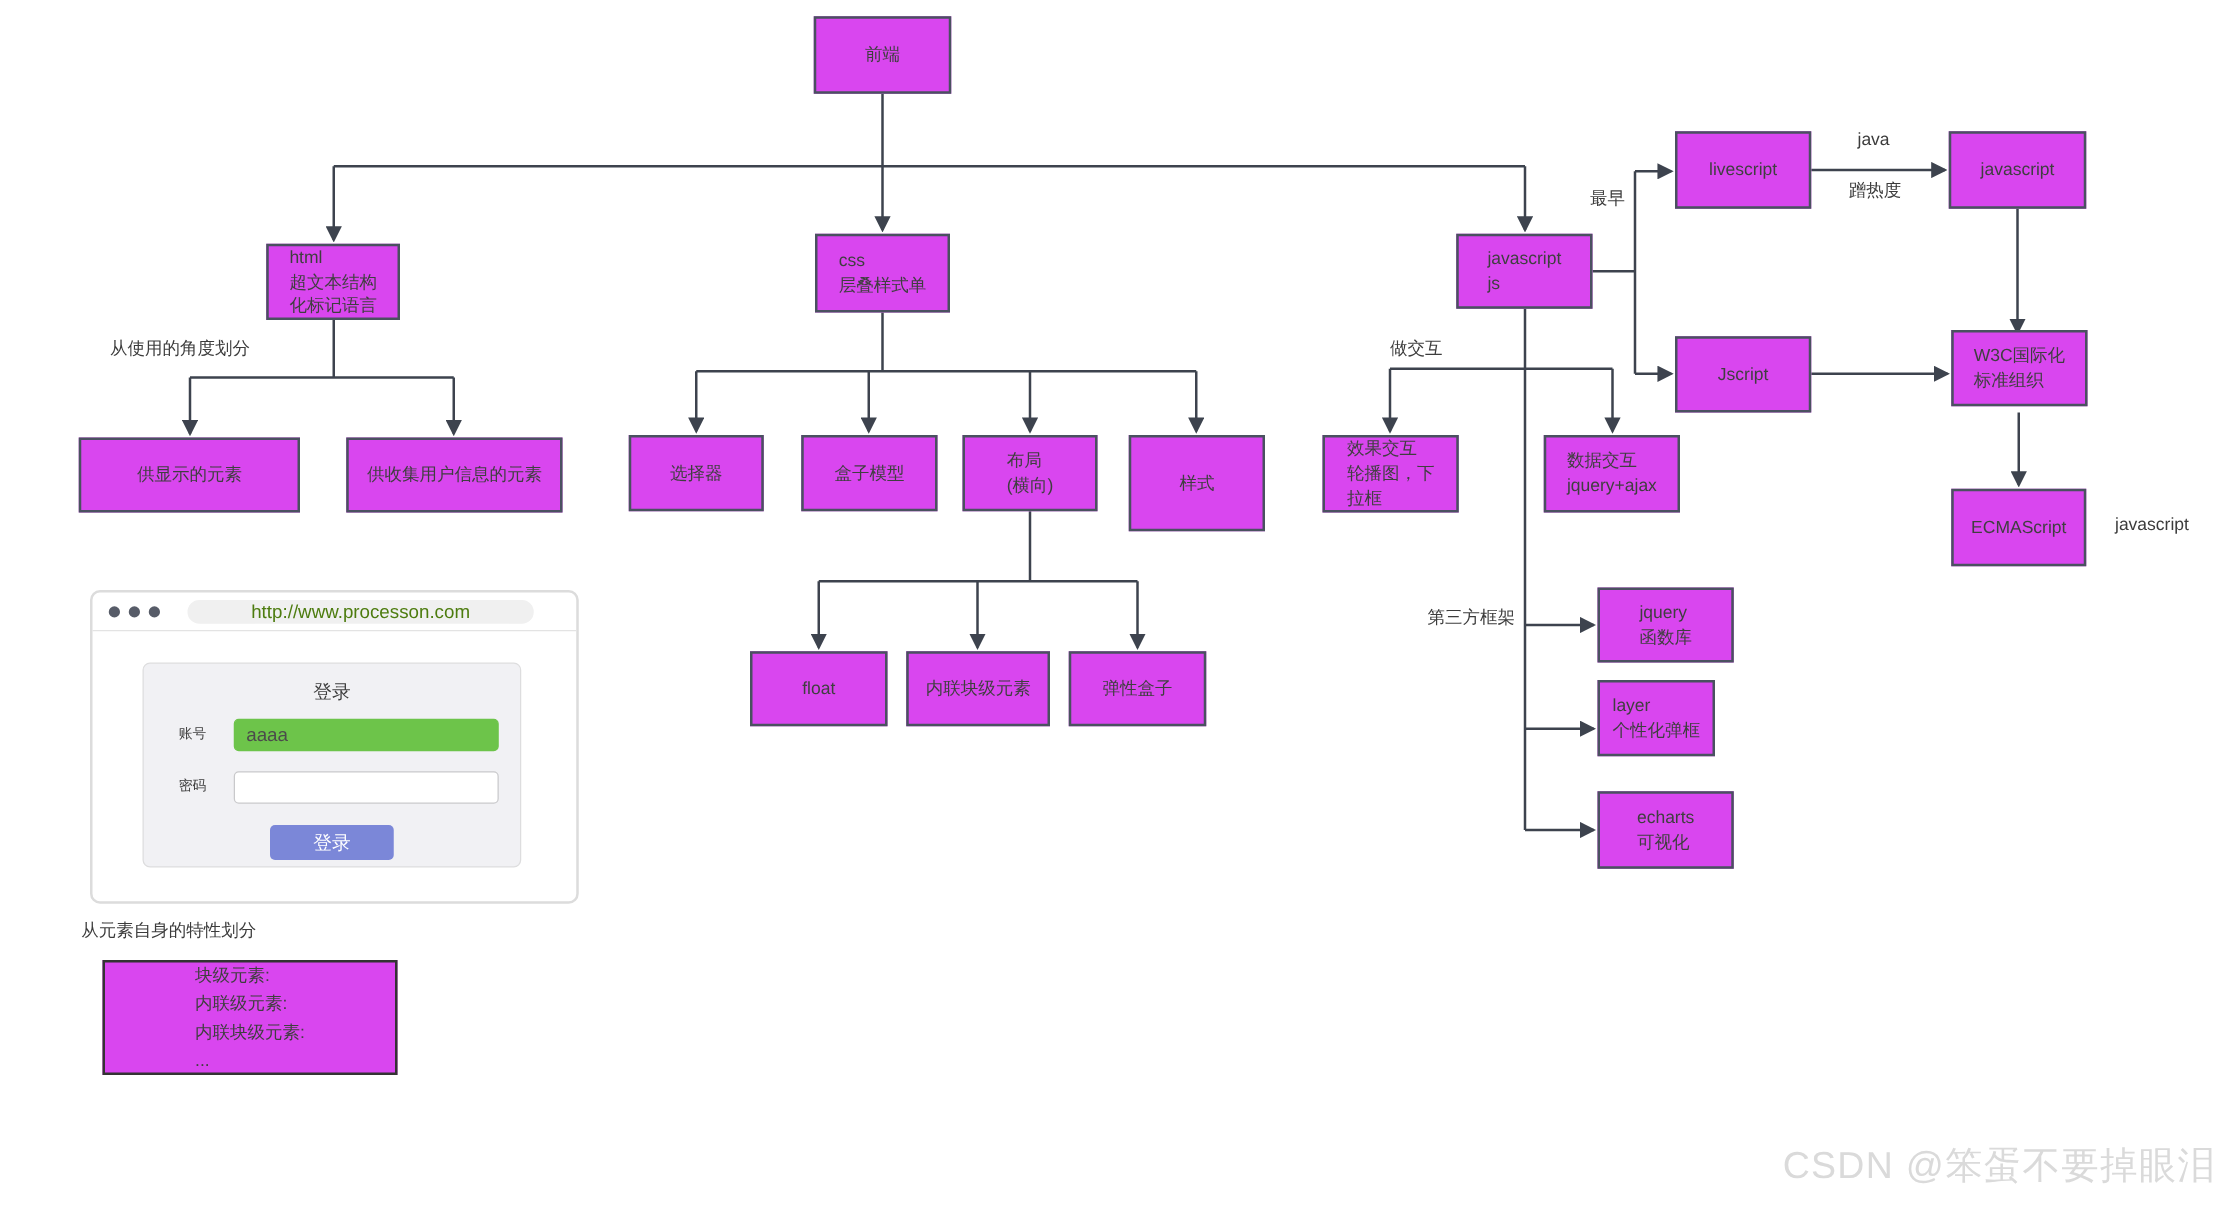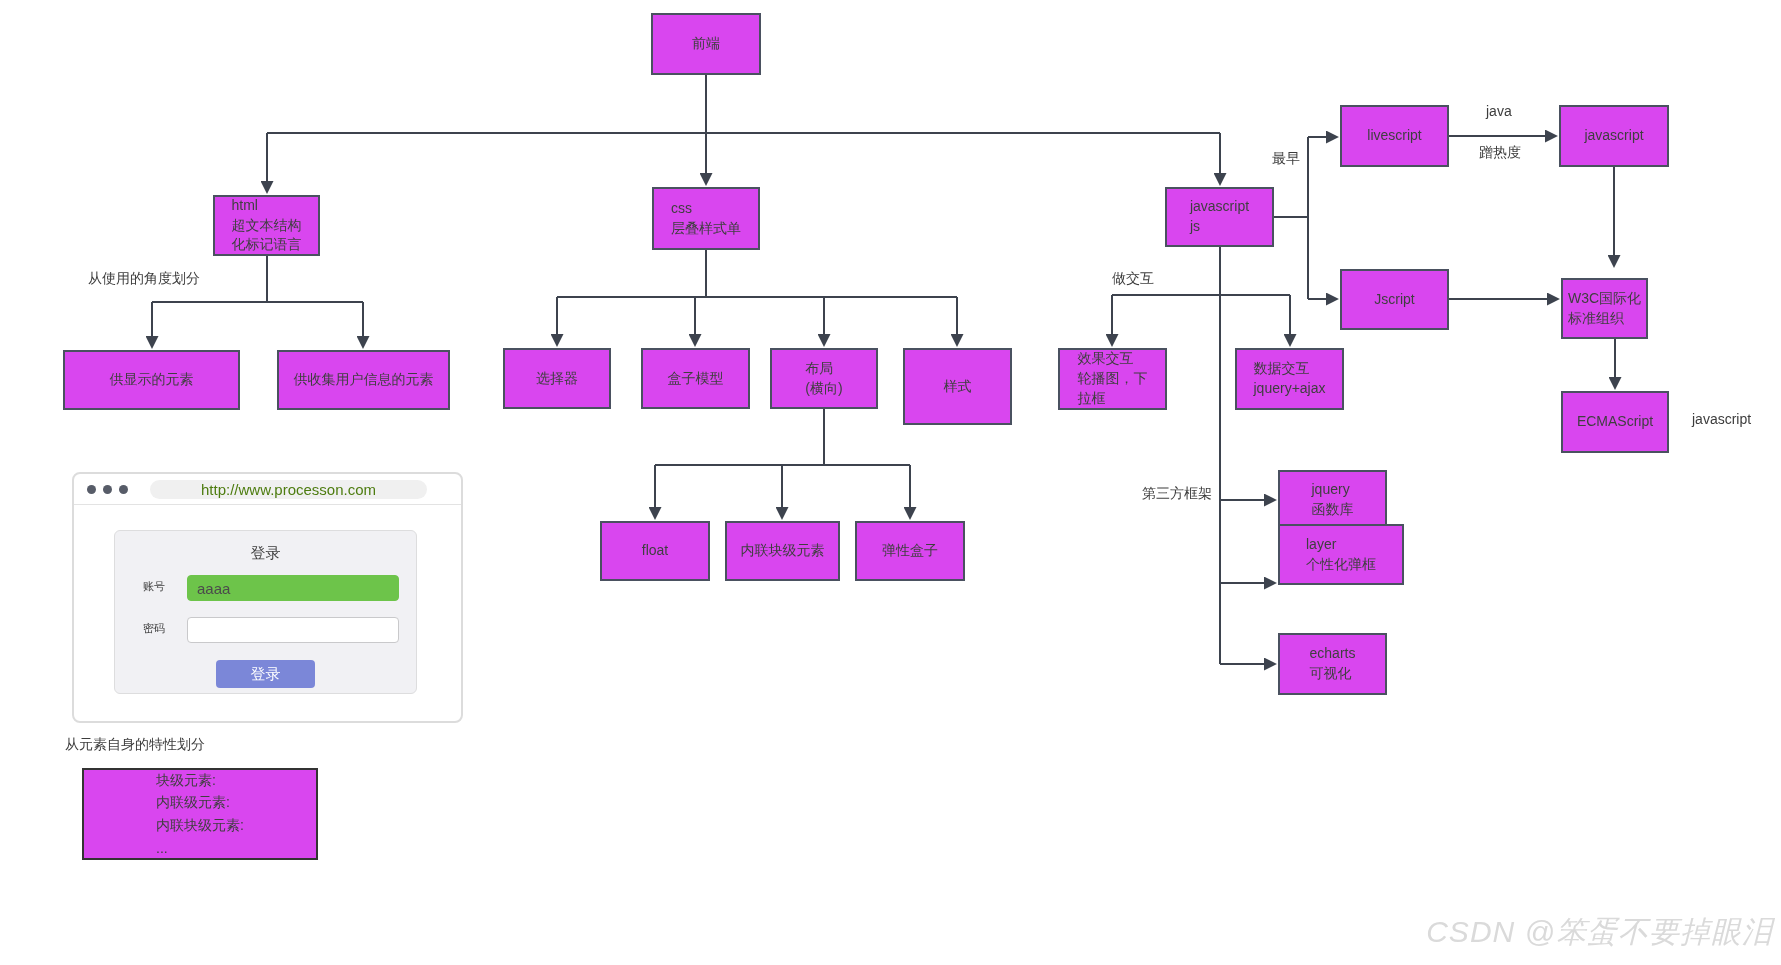--- a/index.html
+++ b/index.html
@@ -24,21 +24,21 @@
   .ltitle{position:absolute;left:0;right:0;top:13px;text-align:center;font-size:15px;color:#3c3c3c;}
   .flabel{position:absolute;font-size:11px;color:#3c3c3c;}
   .inp{position:absolute;left:72px;width:212px;height:26px;border-radius:4px;box-sizing:border-box;
        font-size:15px;font-family:"Liberation Sans","DejaVu Sans",sans-serif;padding:6px 9px;outline:none;}
   .inp.green{top:44px;background:#6dc44a;border:1px solid #6dc44a;color:#4b4b4b;}
   .inp.white{top:86px;background:#fff;border:1px solid #c9c9cb;color:#3c3c3c;}
   .loginbtn{position:absolute;left:101px;top:129px;width:99px;height:28px;background:#7b87d8;
             border:none;border-radius:4px;color:#fff;font-size:15px;cursor:pointer;
             font-family:"Liberation Sans","DejaVu Sans",sans-serif;}
   .watermark{position:absolute;right:8px;bottom:12px;z-index:2;font-size:30px;color:#dadada;
-             letter-spacing:1px;text-shadow:1px 1px 0 #fff;font-style:italic;}
+             letter-spacing:1px;text-shadow:1px 1px 0 #fff;}
 </style>
 </head>
 <body>
 
 <div id="canvas">
 
   <svg class="wires" width="1781" height="965" viewBox="0 0 1781 965">
     <defs>
       <marker id="ah" viewBox="0 0 10 10" refX="8.5" refY="5" markerWidth="6.5" markerHeight="6.5" orient="auto">
         <path d="M0,0 L10,5 L0,10 z" fill="#3d434e"></path>
@@ -101,28 +101,28 @@
   <div class="node" style="left:600px;top:521px;width:110px;height:60px">float</div>
   <div class="node" style="left:725px;top:521px;width:115px;height:60px">内联块级元素</div>
   <div class="node" style="left:855px;top:521px;width:110px;height:60px">弹性盒子</div>
   <div class="node" style="left:1058px;top:348px;width:109px;height:62px">效果交互
 轮播图，下
 拉框</div>
   <div class="node" style="left:1235px;top:348px;width:109px;height:62px">数据交互
 jquery+ajax</div>
   <div class="node" style="left:1278px;top:470px;width:109px;height:60px">jquery
 函数库</div>
-  <div class="node" style="left:1278px;top:524px;width:126px;height:61px">layer
+  <div class="node" style="left:1278px;top:544px;width:94px;height:61px">layer
 个性化弹框</div>
   <div class="node" style="left:1278px;top:633px;width:109px;height:62px">echarts
 可视化</div>
   <div class="node" style="left:1340px;top:105px;width:109px;height:62px">livescript</div>
   <div class="node" style="left:1559px;top:105px;width:110px;height:62px">javascript</div>
   <div class="node" style="left:1340px;top:269px;width:109px;height:61px">Jscript</div>
-  <div class="node" style="left:1561px;top:278px;width:87px;height:61px">W3C国际化
+  <div class="node" style="left:1561px;top:264px;width:109px;height:61px">W3C国际化
 标准组织</div>
   <div class="node" style="left:1561px;top:391px;width:108px;height:62px">ECMAScript</div>
   <div class="node thick" style="left:82px;top:768px;width:236px;height:92px">块级元素:
 内联级元素:
 内联块级元素:
 ...</div>
 
   <div class="lbl" style="left:88px;top:270px">从使用的角度划分</div>
   <div class="lbl" style="left:1112px;top:270px">做交互</div>
   <div class="lbl" style="left:1272px;top:150px">最早</div>

